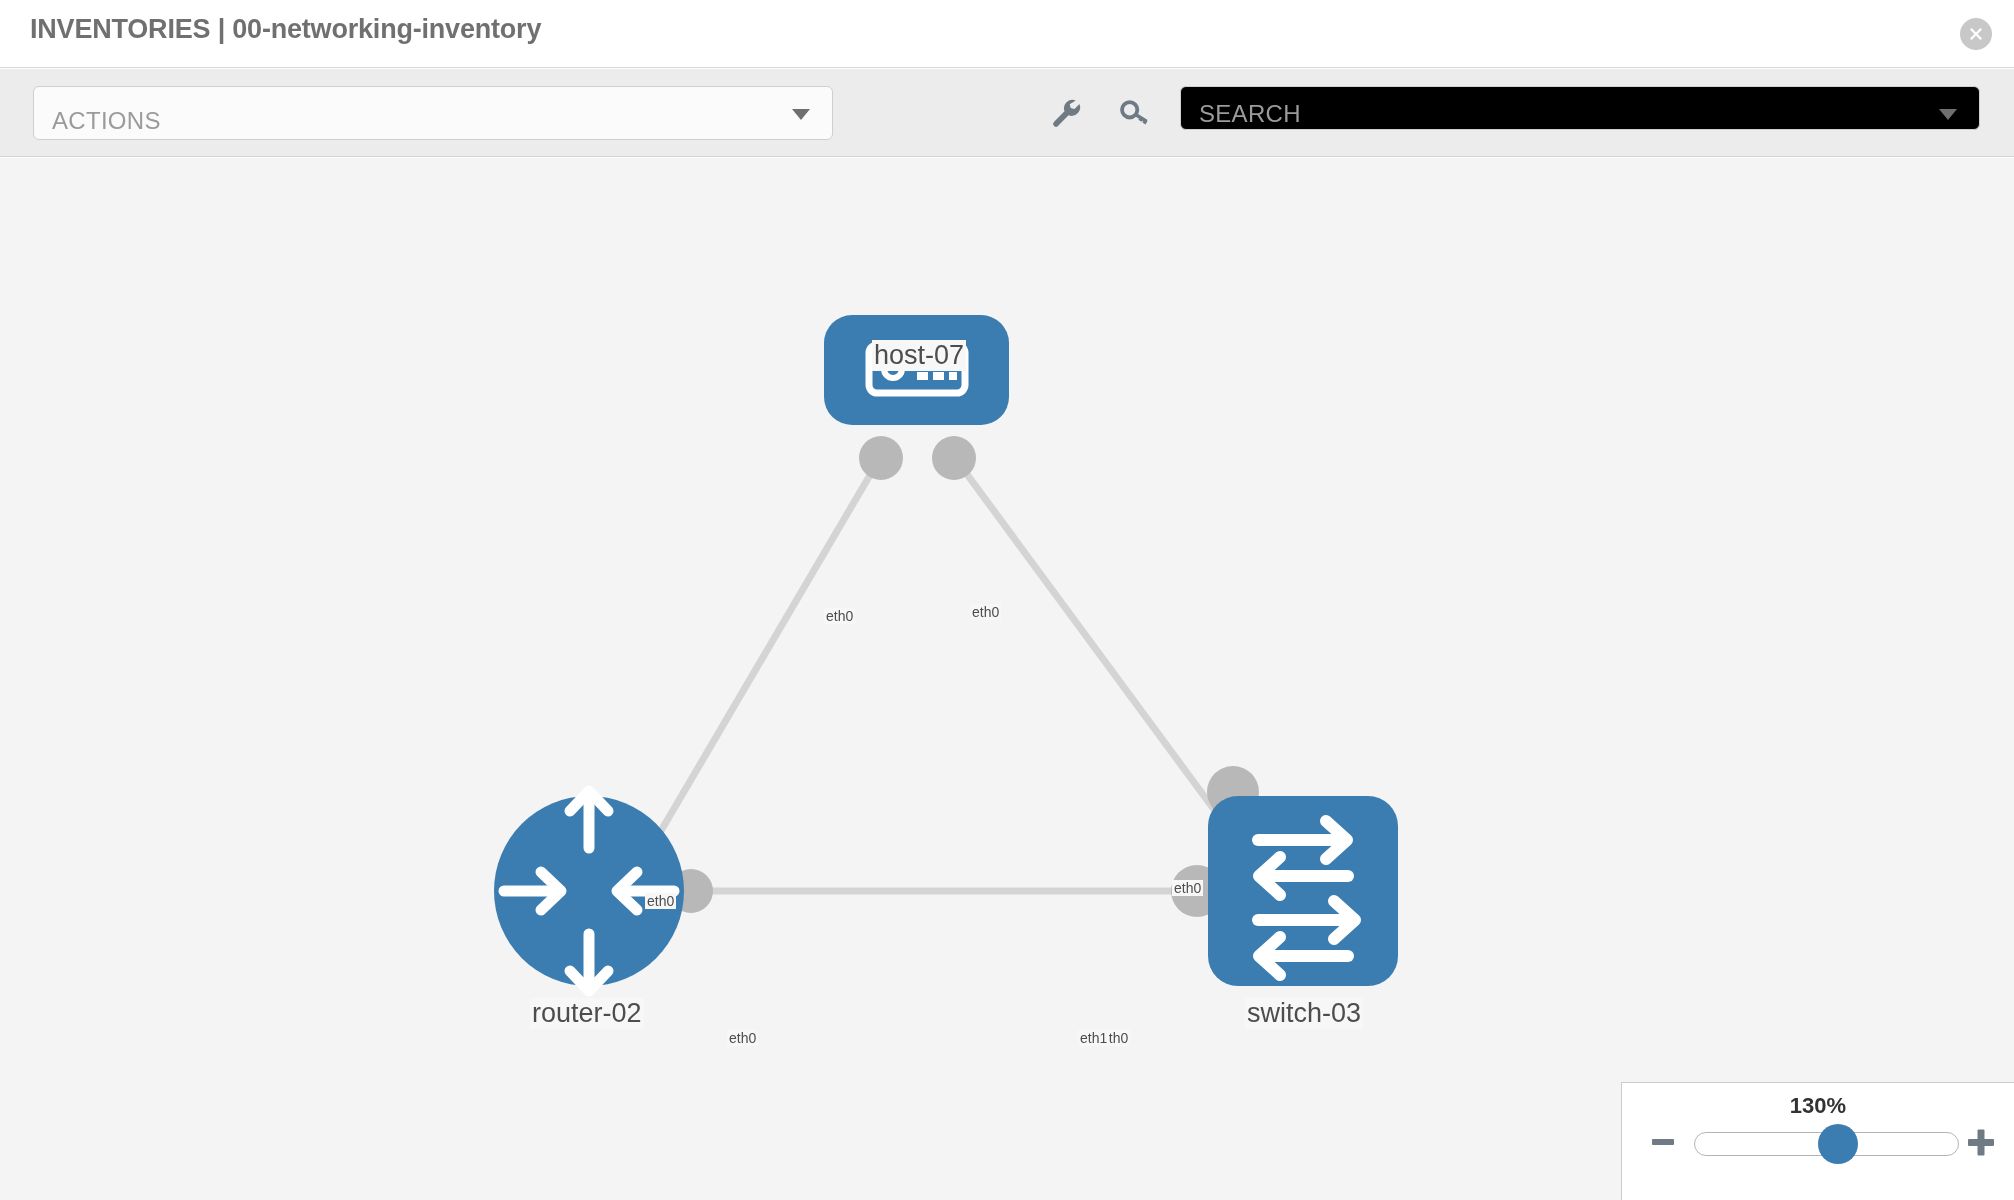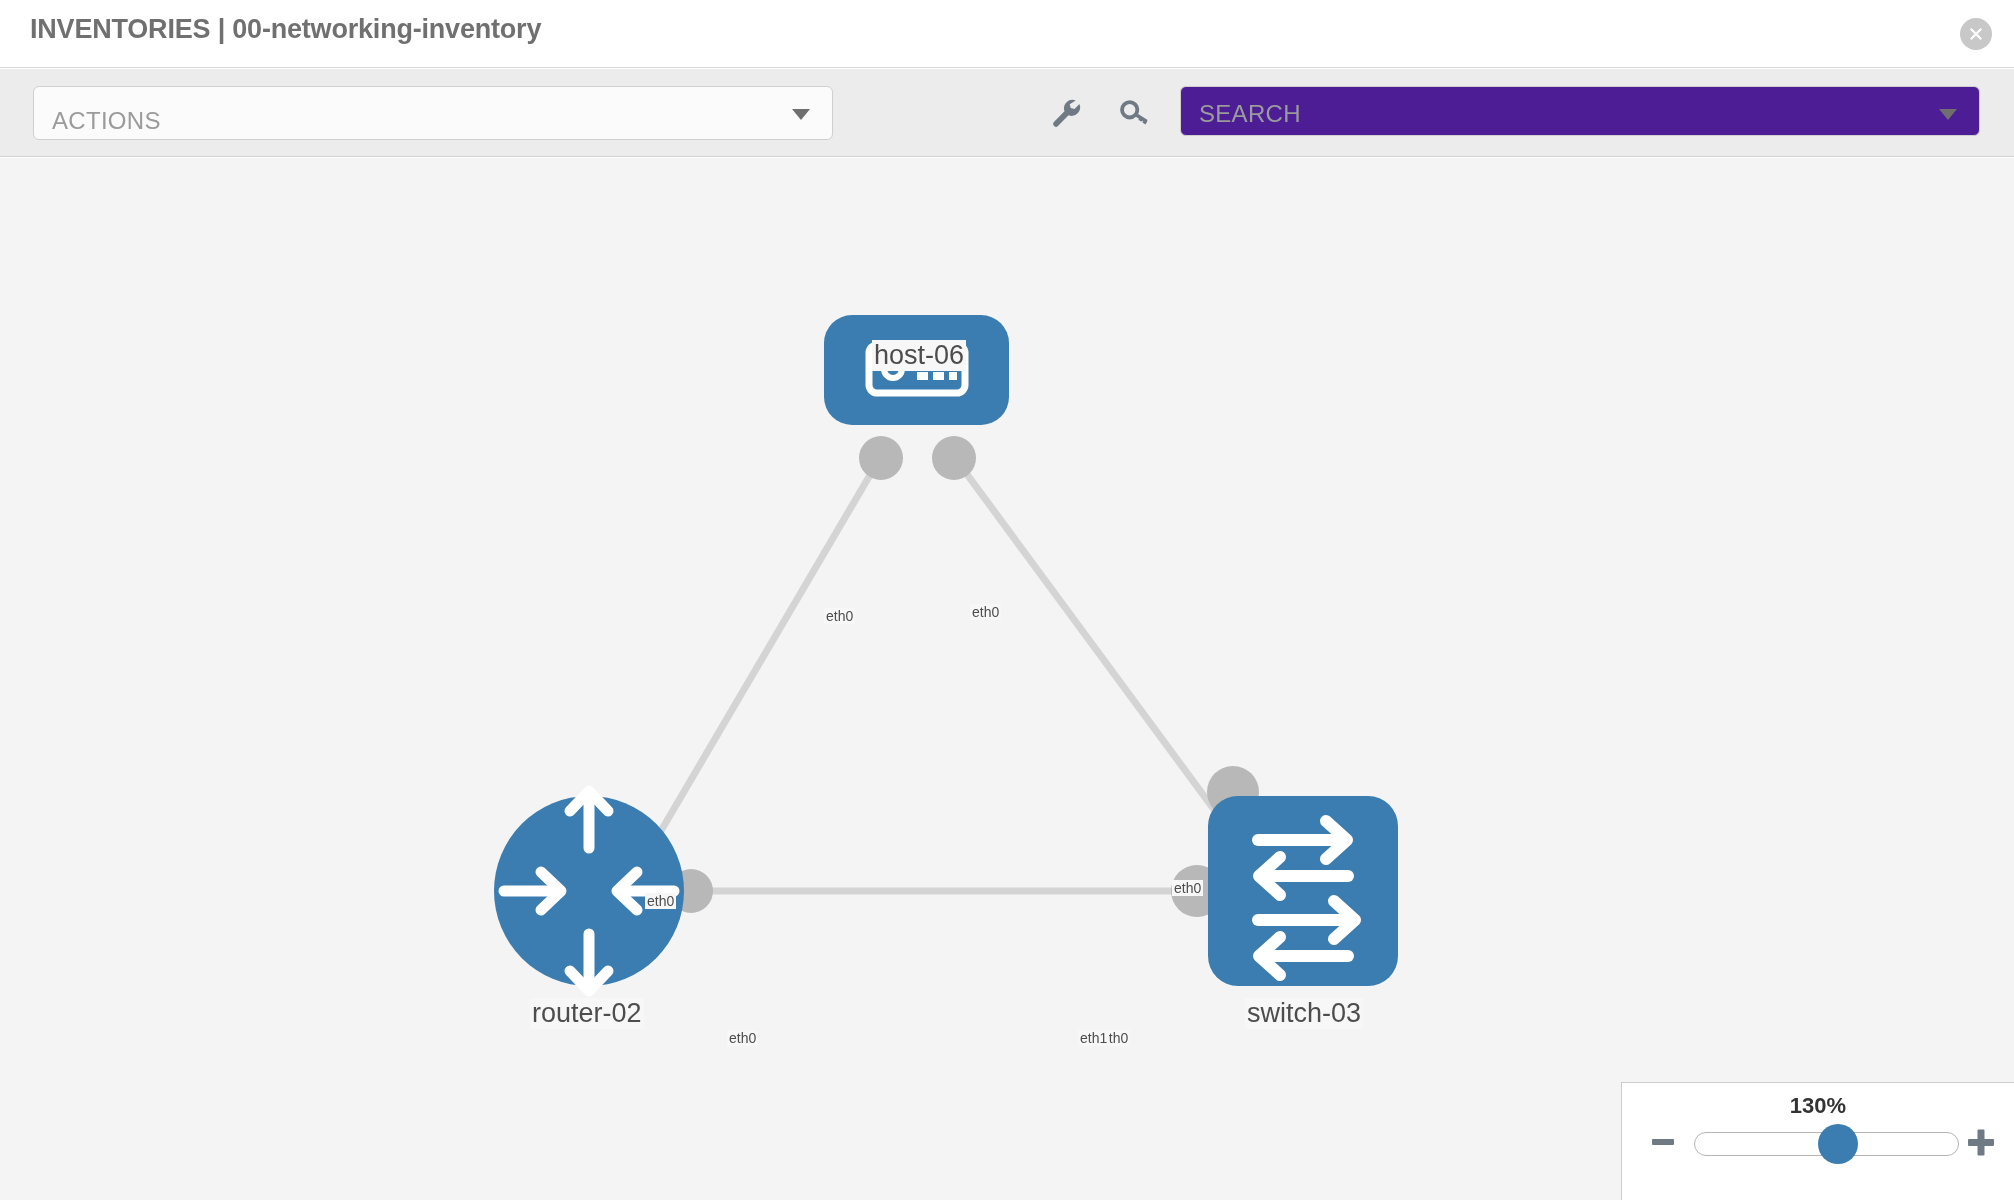--- a/index.html
+++ b/index.html
@@ -85,22 +85,22 @@
     width: 40px; height: 40px;
     display:flex; align-items:center; justify-content:center;
     cursor: pointer;
   }
   .tool-icon.wrench { left: 1046px; }
   .tool-icon.key    { left: 1115px; }
 
   .search-box {
     position: absolute;
     left: 1180px; top: 17px;
-    width: 800px; height: 50px;
-    background: #4c1d95;
+    width: 800px; height: 44px;
+    background: #000000;
     border: 1px solid #cfcfcf;
     border-radius: 6px;
   }
   .search-label {
     position: absolute;
     left: 18px; top: 13px;
     font-size: 24px;
     color: #9b9b9b;
     letter-spacing: 0.3px;
   }
@@ -278,21 +278,21 @@
 
           <path d="M1258 762 L1353 762"></path>
           <path d="M1334 743 L1355 762 L1334 781"></path>
 
           <path d="M1348 798 L1261 798"></path>
           <path d="M1280 779 L1259 798 L1280 817"></path>
         </g>
       </g>
     </svg>
 
-    <div class="node-label" style="left:872px; top:182px;">host-06</div>
+    <div class="node-label" style="left:872px; top:182px;">host-07</div>
     <div class="node-label" style="left:530px; top:840px;">router-02</div>
     <div class="node-label" style="left:1245px; top:840px;">switch-03</div>
 
     <div class="iface-label" style="left:824px; top:450px;">eth0</div>
     <div class="iface-label" style="left:970px; top:446px;">eth0</div>
     <div class="iface-label" style="left:645px; top:735px;">eth0</div>
     <div class="iface-label" style="left:1172px; top:722px;">eth0</div>
     <div class="iface-label" style="left:727px; top:872px;">eth0</div>
     <div class="iface-label" style="left:1099px; top:872px;">eth0</div>
     <div class="iface-label" style="left:1078px; top:872px;text-align:right;">eth1</div>

